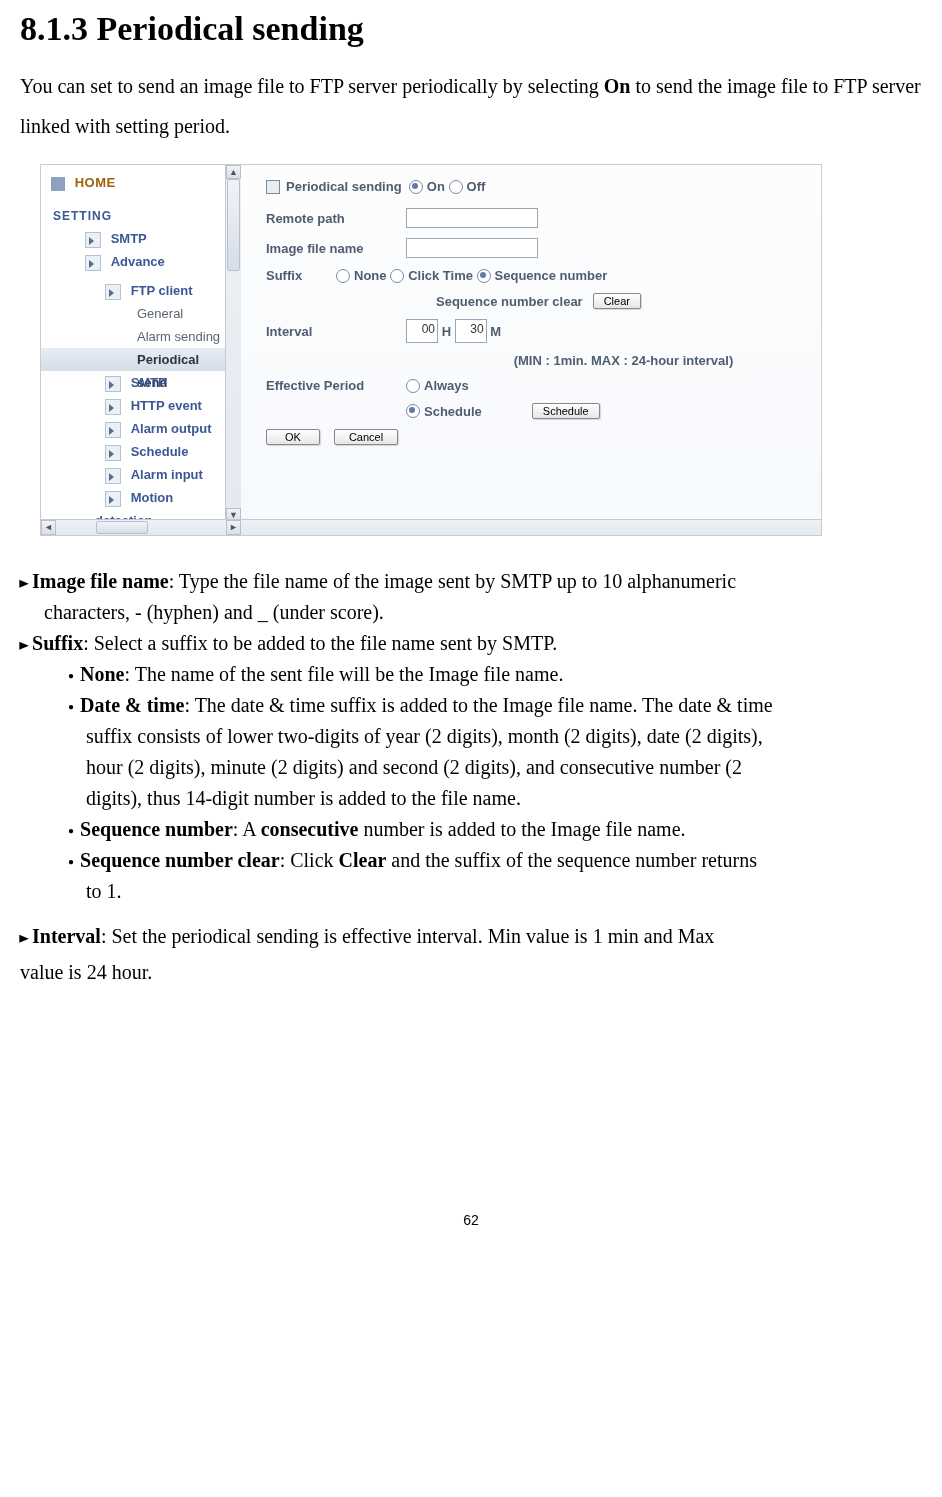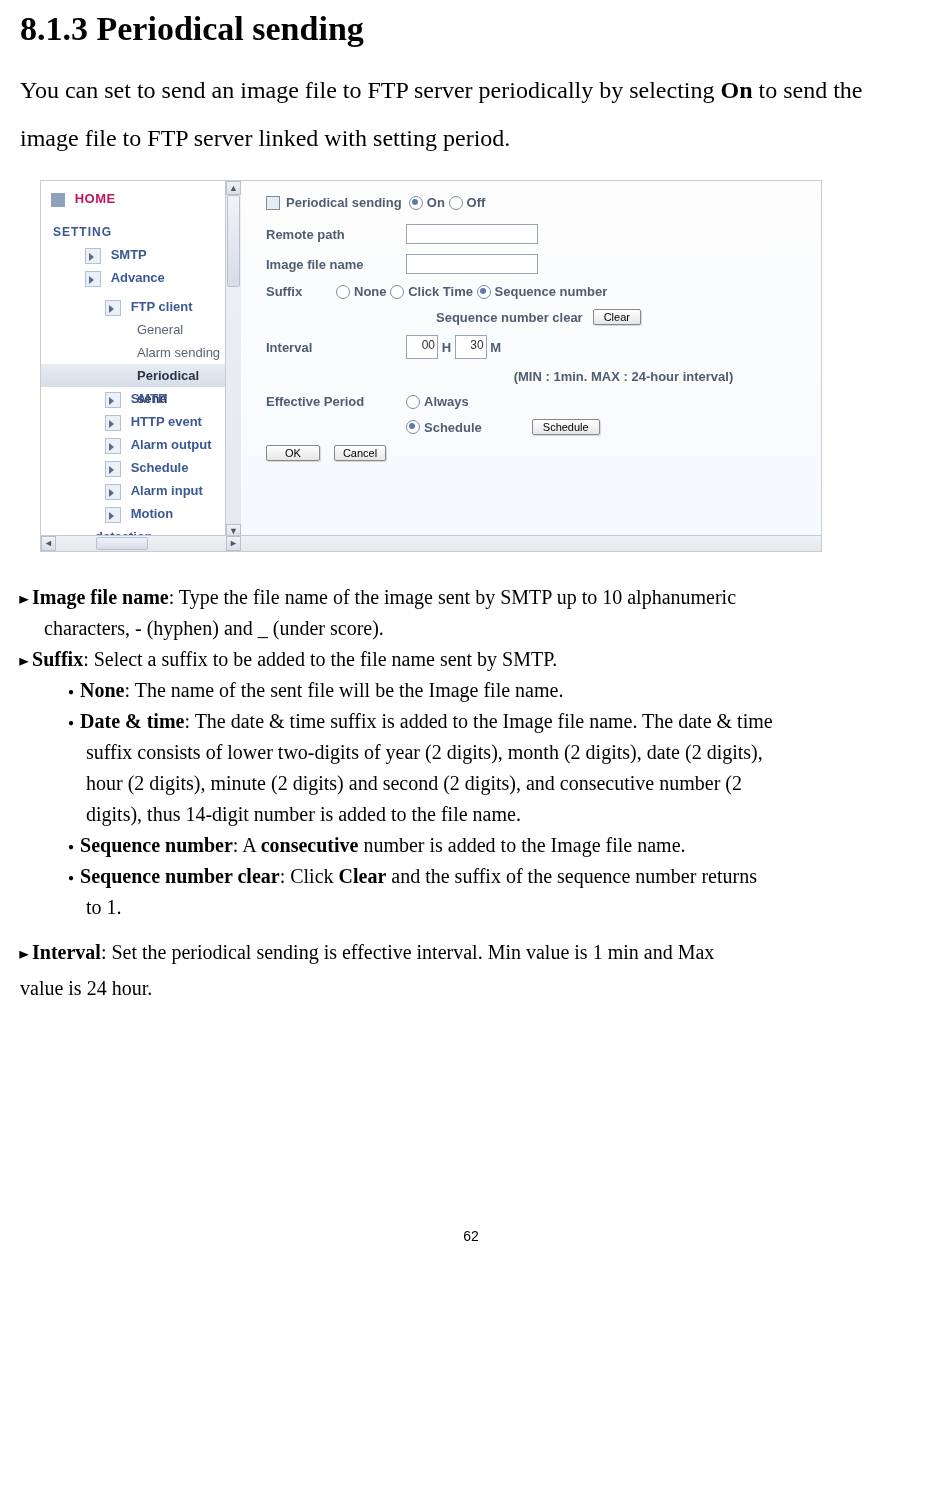--- a/index.html
+++ b/index.html
@@ -13,21 +13,21 @@
   .page {
     padding: 10px 20px 40px 20px;
     box-sizing: border-box;
   }
   h2.section-title {
     font-size: 34px;
     font-weight: bold;
     margin: 0 0 18px 0;
   }
   .intro {
-    font-size: 24px;
+    font-size: 20px;
     line-height: 2.0;
     margin-bottom: 18px;
   }
   .screenshot {
     width: 780px;
     height: 370px;
     border: 1px solid #ccc;
     position: relative;
     margin: 0 0 30px 20px;
     font-family: Arial, Helvetica, sans-serif;
@@ -119,21 +119,21 @@
     border-bottom: 4px solid transparent;
   }
   .side-home-icon {
     display: inline-block;
     width: 14px; height: 14px;
     margin: 0 6px 0 10px;
     vertical-align: middle;
     background: #8fa1bf;
   }
   .side-top a {
-    color: #be185d;
+    color: #a16207;
     font-weight: bold;
     text-decoration: none;
     letter-spacing: 0.5px;
   }
   .side-setting-label {
     color: #3a5790;
     font-weight: bold;
     font-size: 12px;
     margin-left: 12px;
     letter-spacing: 1px;
@@ -367,21 +367,21 @@
         <b>Always</b>
       </div>
       <div class="frow" style="margin-left:140px">
         <span class="radio checked"></span>
         <b>Schedule</b>
         <span style="width:50px"></span>
         <span class="ui-button">Schedule</span>
       </div>
       <div class="frow" style="gap:14px">
         <span class="ui-button" style="padding:1px 18px">OK</span>
-        <span class="ui-button" style="padding:1px 8px">Cancel</span>
+        <span class="ui-button" style="padding:1px 14px">Cancel</span>
       </div>
     </div>
   </div>
 
   <div class="descblock">
     <div>
       <span class="tri"></span><span class="lead">Image file name</span><span>: Type the file name of the image sent by SMTP up to 10 alphanumeric</span>
     </div>
     <div class="desc-indent1">characters, - (hyphen) and _ (under score).</div>
 

